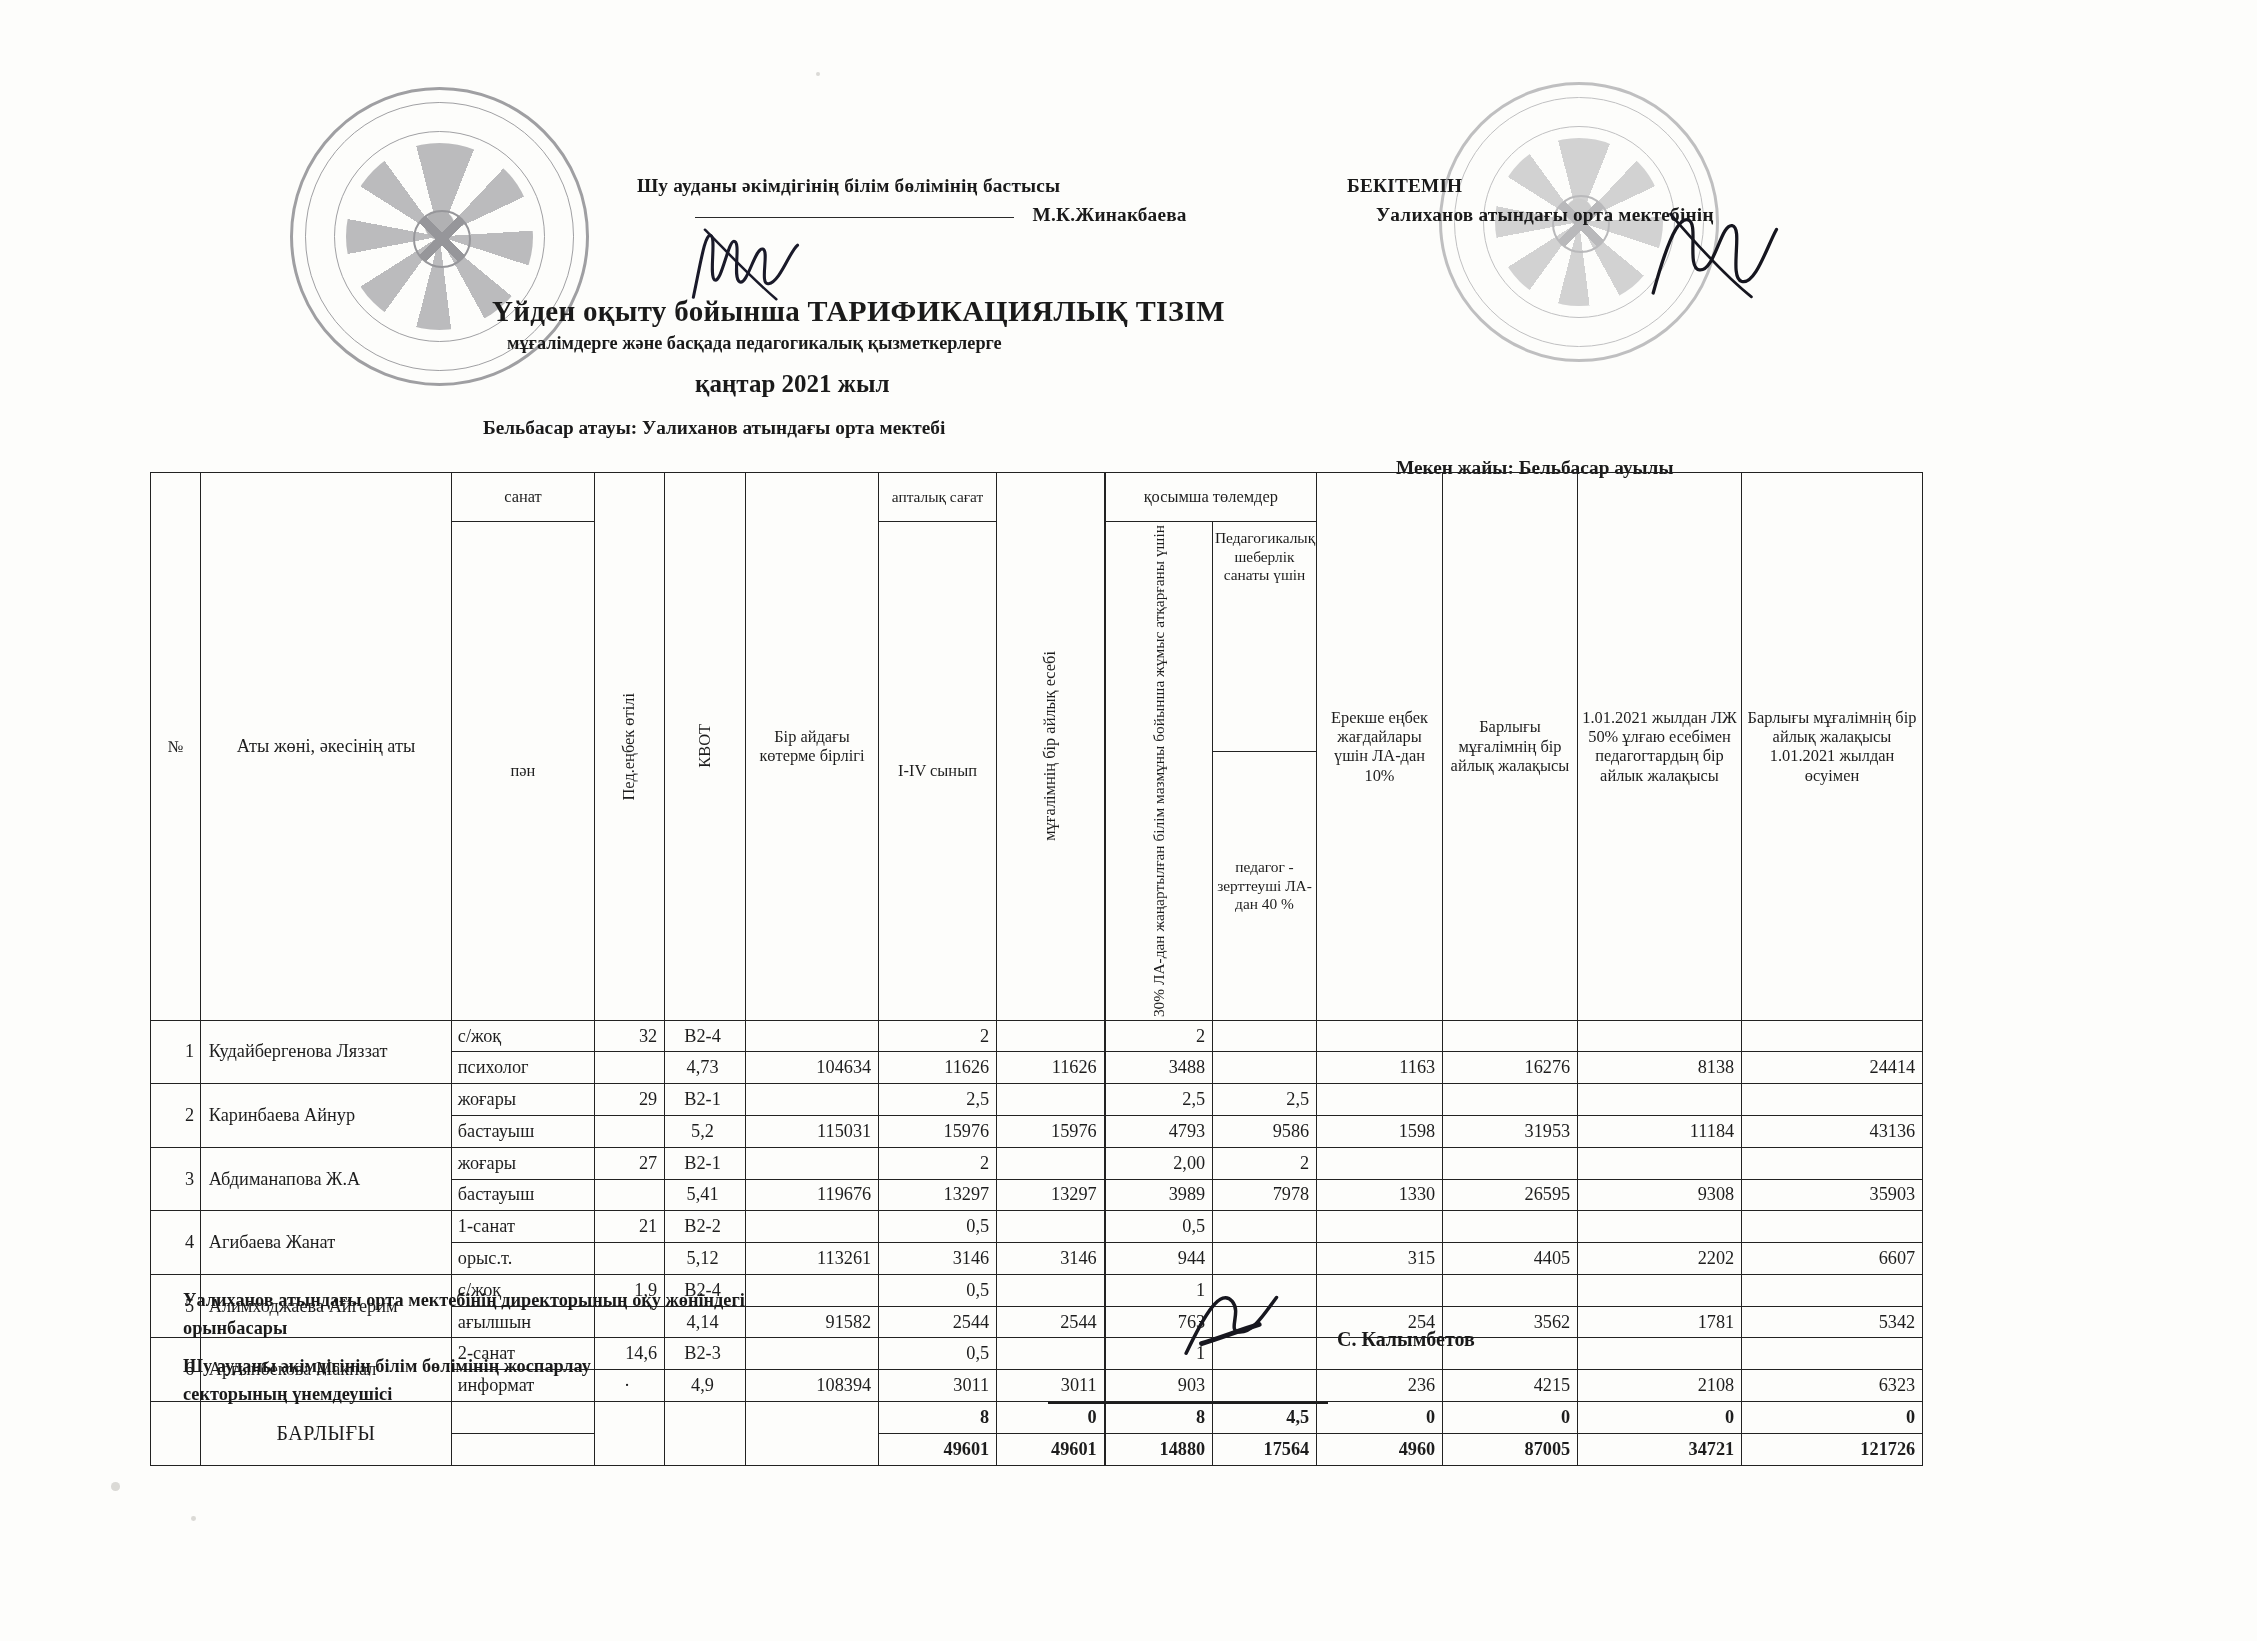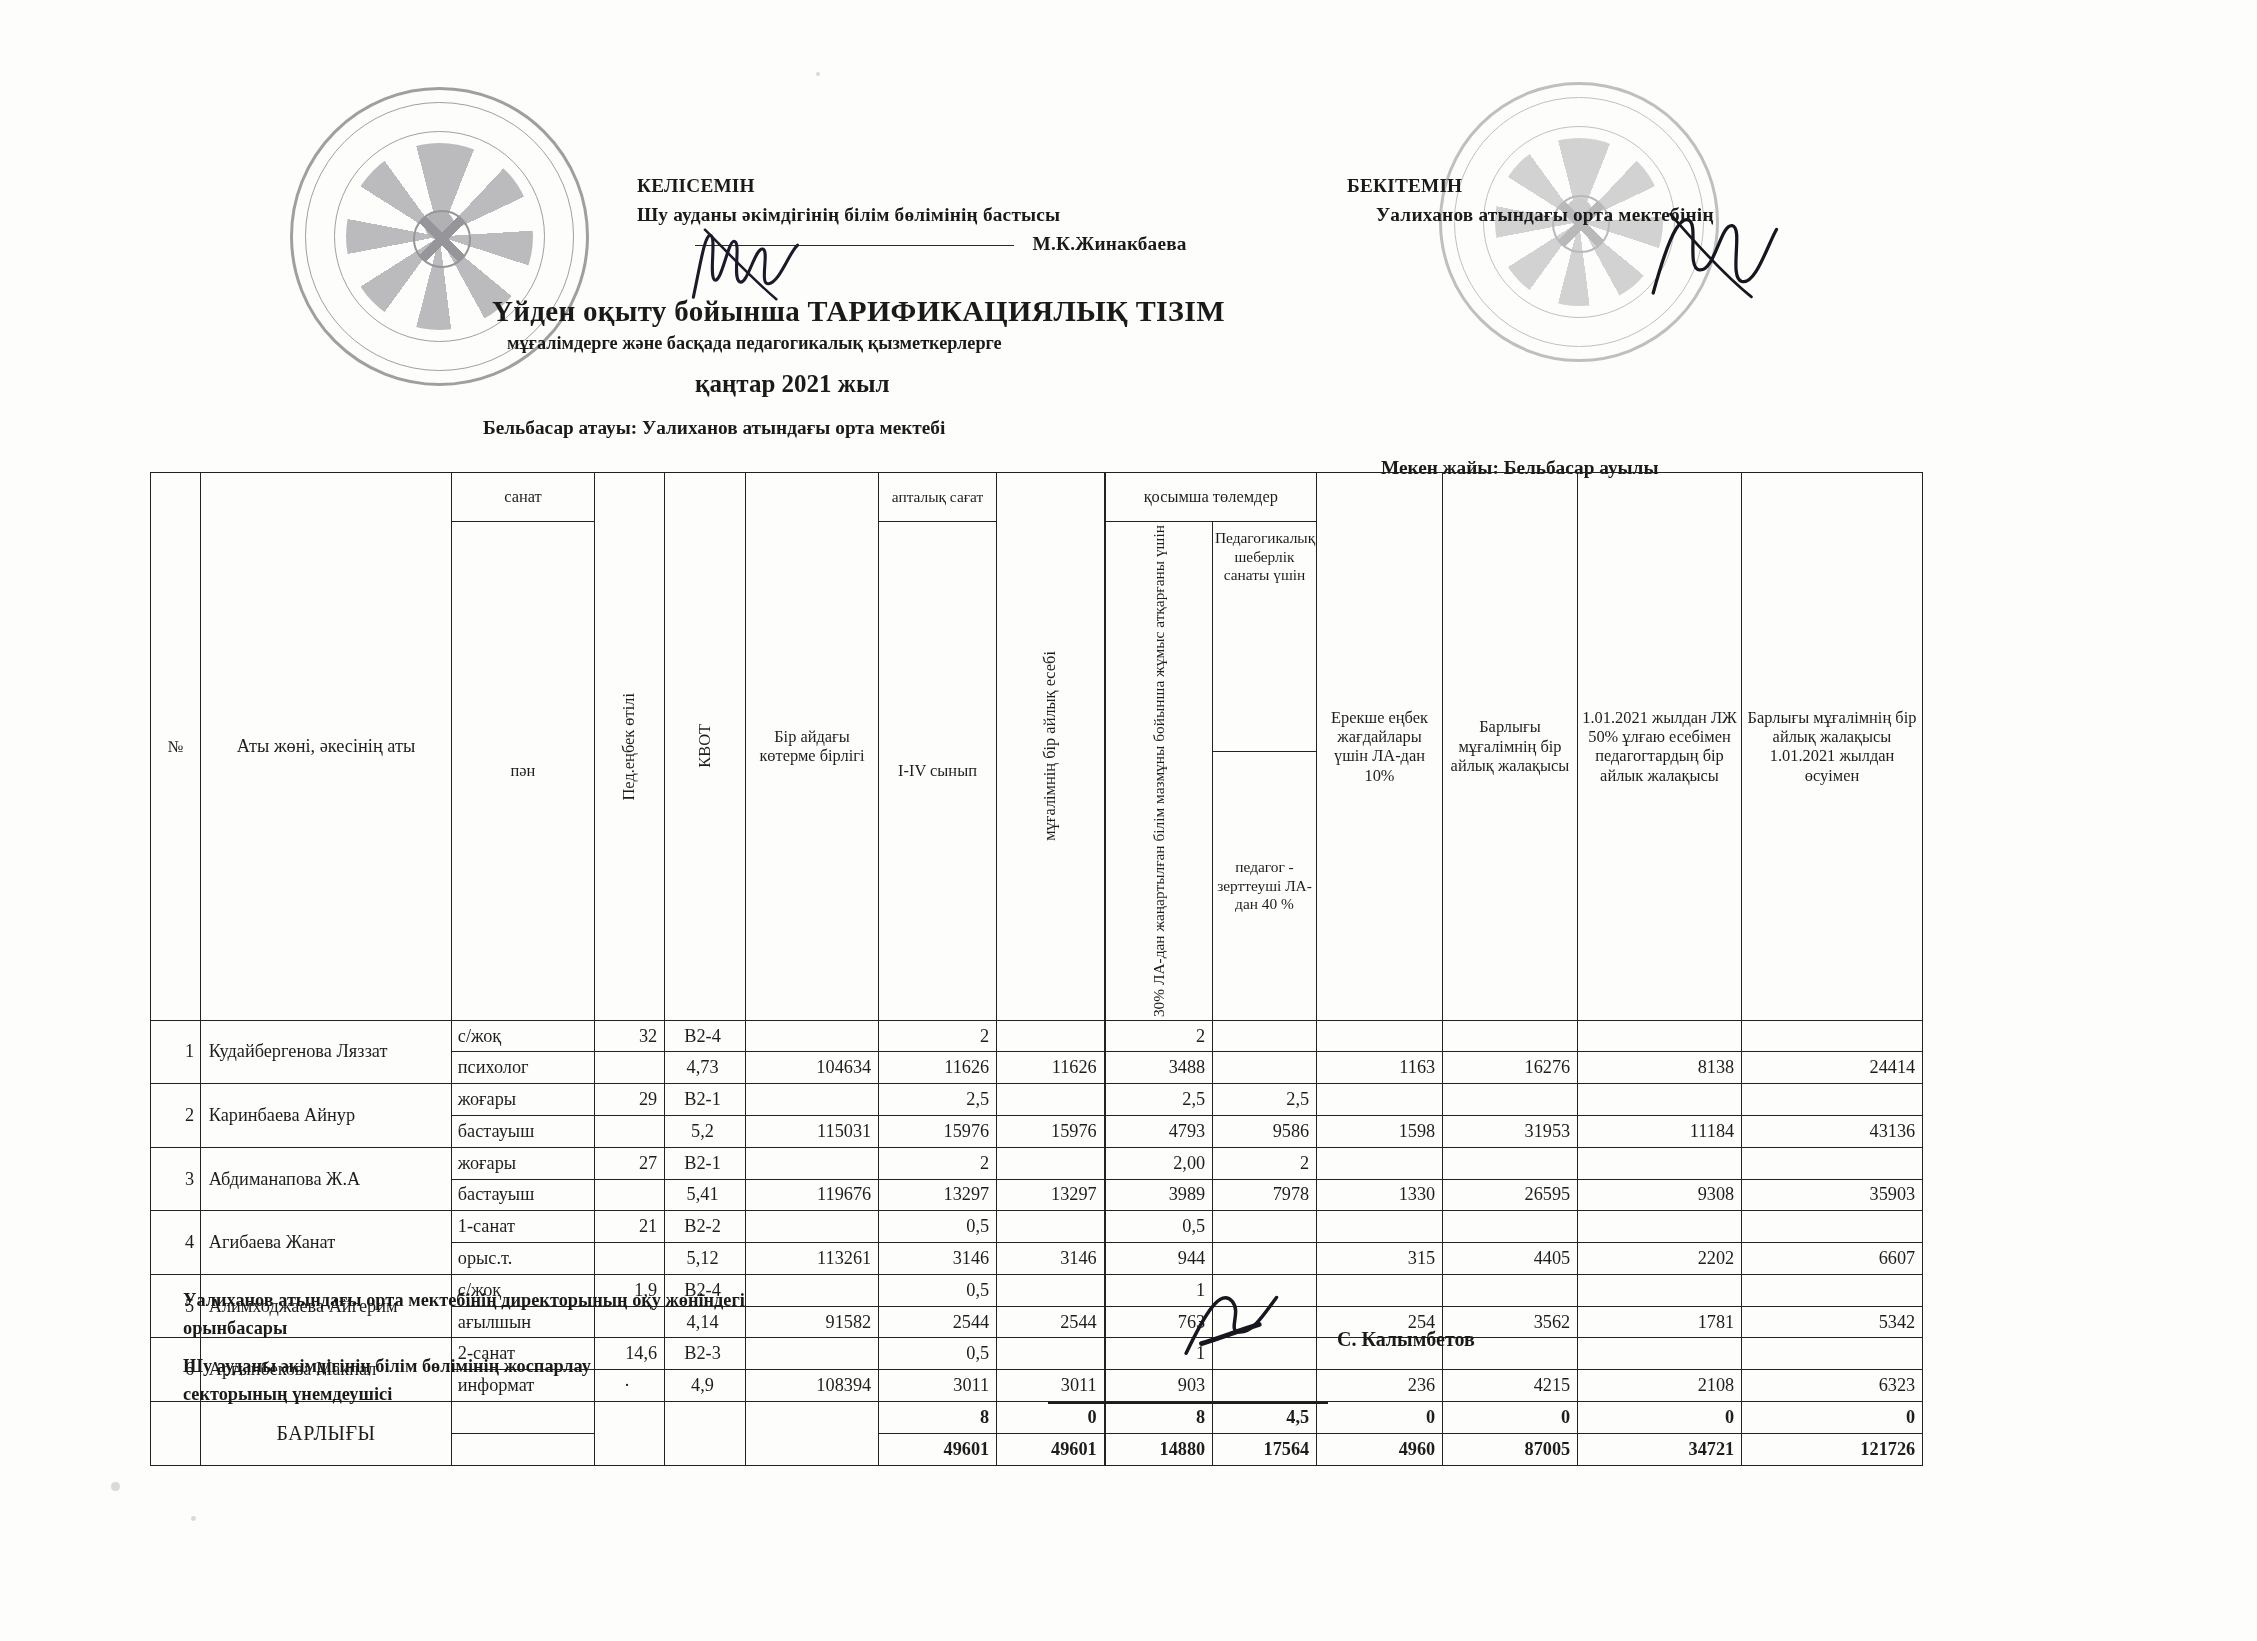--- a/index.html
+++ b/index.html
@@ -94,21 +94,21 @@
   .doc-title {
     position: absolute;
     font-weight: bold;
     white-space: nowrap;
   }
   .t-main { font-size: 29px; letter-spacing: 0.3px; }
   .t-main .big { font-size: 30px; }
   .t-sub { font-size: 18.3px; font-weight: bold; }
   .t-month { font-size: 25px; font-weight: bold; }
   .t-school { font-size: 19.3px; font-weight: bold; }
-  .t-addr { font-size: 19.3px; font-weight: bold; }
+  .t-addr { font-size: 19.3px; font-weight: bold; margin-left: 15px; }
 
   
   .tbl-wrap {
     position: absolute;
     left: 150px;
     top: 472px;
     width: 1772px;
   }
   table.tarif {
     border-collapse: collapse;
@@ -192,21 +192,20 @@
     <div class="ring r3"></div>
     <div class="arms"></div>
     <div class="center"></div>
   </div>
 
   <div class="scan-speck" style="left:111px; top:1482px; width:8.7px; height:8.7px;"></div>
   <div class="scan-speck" style="left:191px; top:1516px; width:4.8px; height:4.8px;"></div>
   <div class="scan-speck" style="left:816px; top:72px; width:3.9px; height:3.9px;"></div>
 
   <div class="approve-block" style="left:637px; top:172px;">
-    <span class="kw">КЕЛІСЕМІН</span>
     <span class="ln">Шу ауданы әкімдігінің білім бөлімінің бастысы</span>
     <span class="ln" style="padding-left:58px;">
       <span class="sig-line" style="width:319px;"></span>
       <span style="padding-left:13.5px;">М.К.Жинакбаева</span>
     </span>
   </div>
 
   <div class="approve-block" style="left:1347px; top:172px;">
     <span class="kw">БЕКІТЕМІН</span>
     <span class="ln" style="padding-left:29px;">Уалиханов атындағы орта мектебінің</span>

